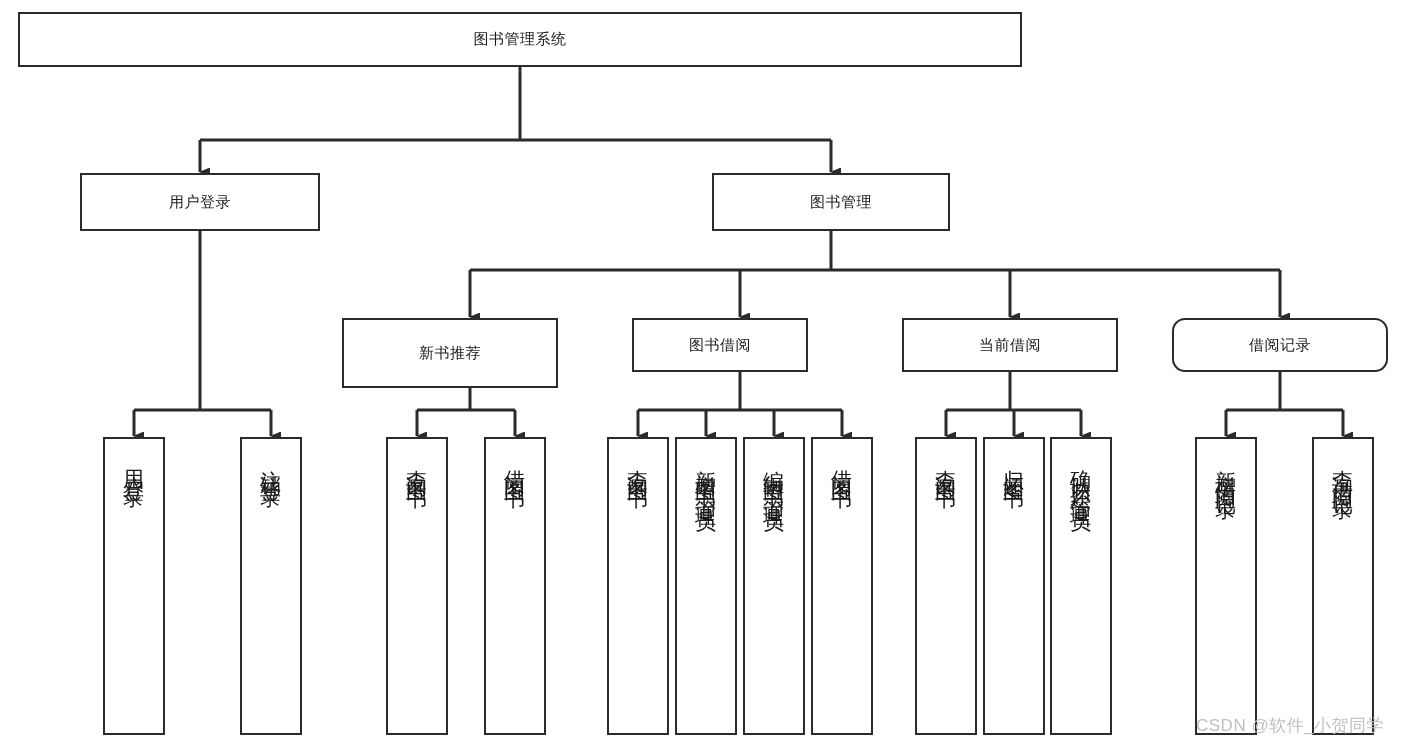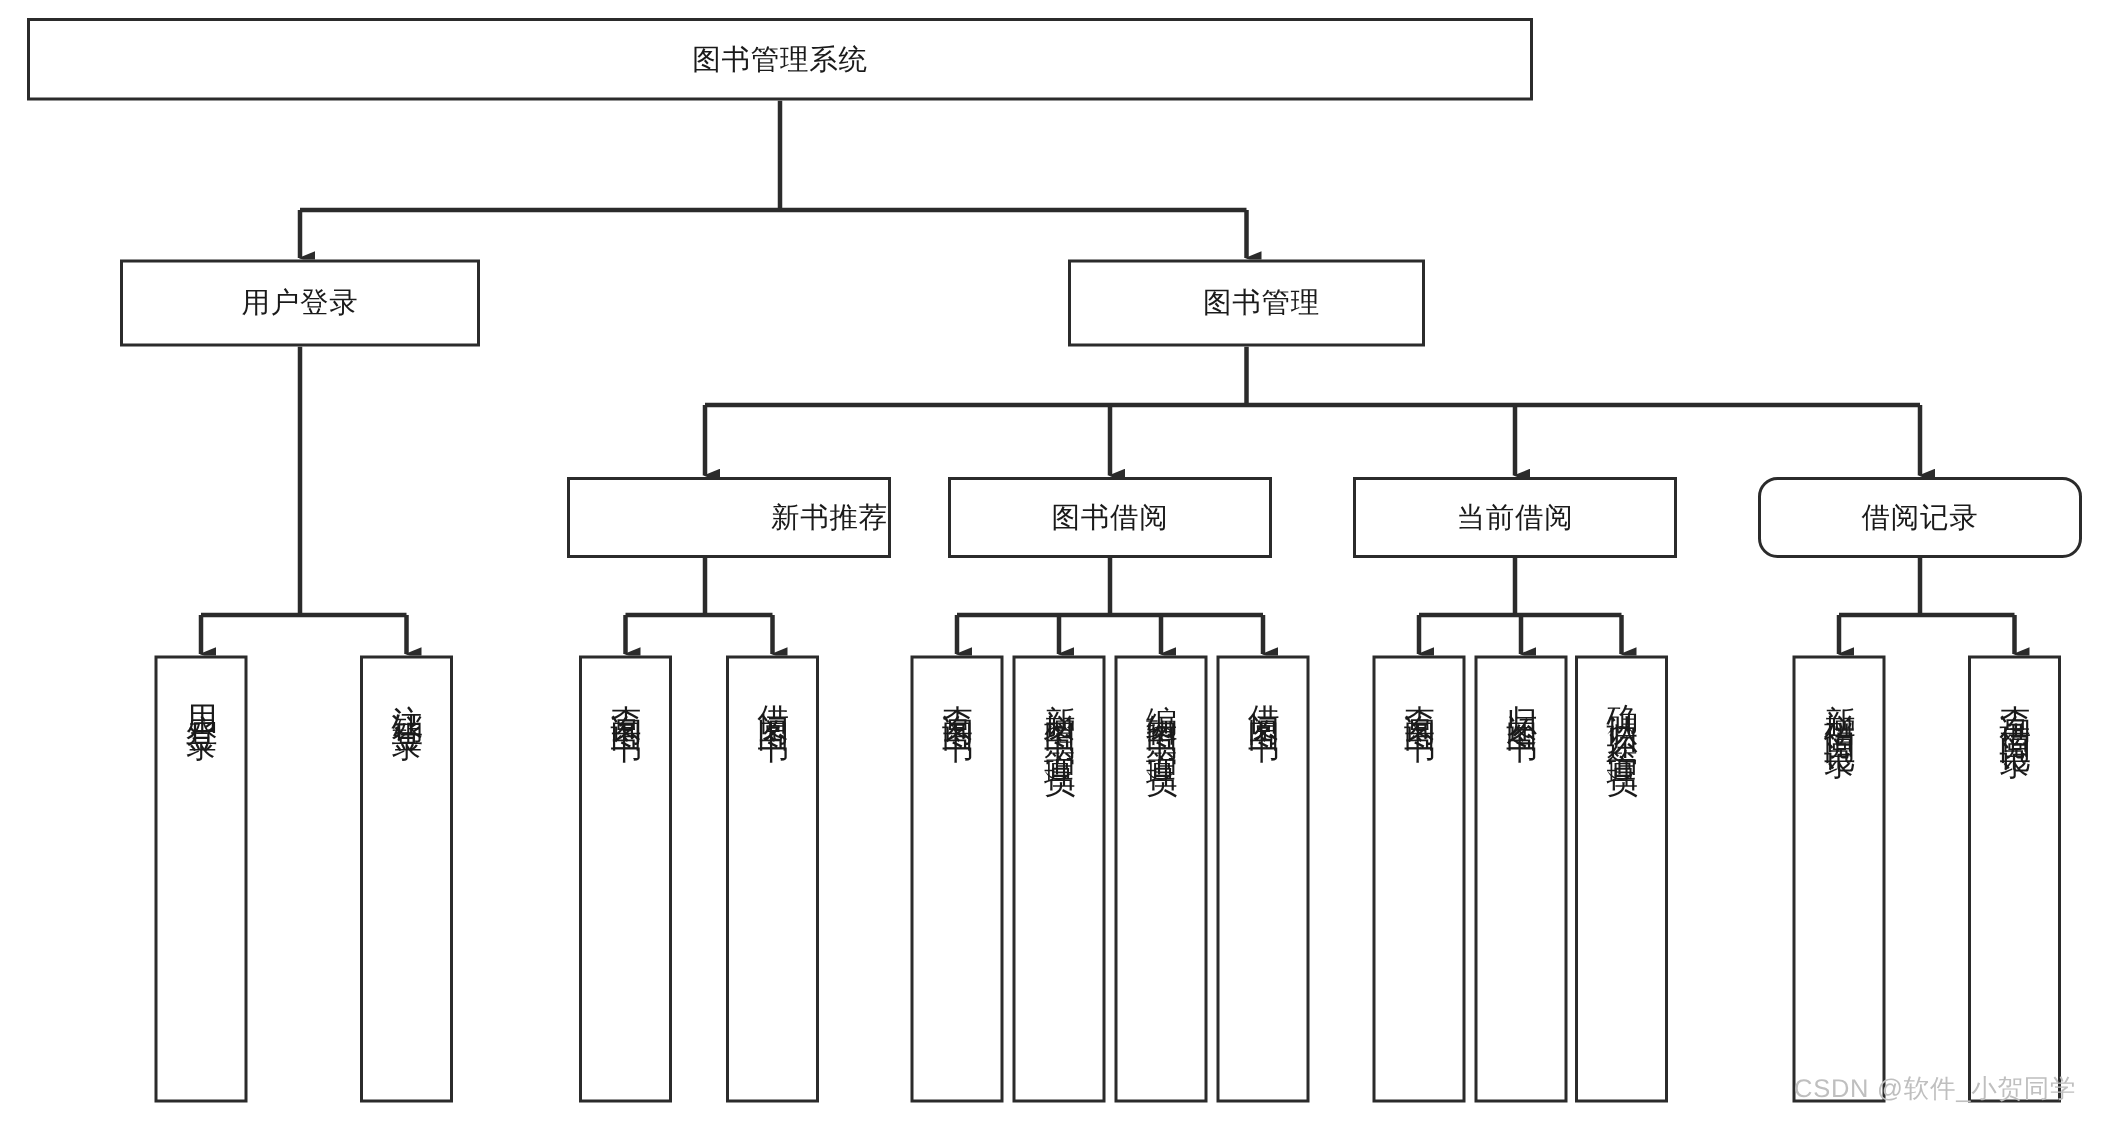--- a/index.html
+++ b/index.html
@@ -29,21 +29,21 @@
     position: absolute;
     box-sizing: border-box;
     background: #ffffff;
     border: 2px solid #2b2b2b;
     display: flex;
     align-items: center;
     justify-content: center;
     color: #1a1a1a;
   }
   .node.horiz {
-    font-size: 19px;
+    font-size: 15px;
     letter-spacing: 0.5px;
   }
   .node.vert {
     font-size: 21px;
     align-items: flex-start;
     padding-top: 14px;
   }
   .node.vert .vtext {
     writing-mode: vertical-rl;
     text-orientation: upright;
@@ -117,30 +117,30 @@
       </div>
       <div class="node vert" style="left: 103px; top: 437px; width: 62px; height: 298px;">
         <span class="vtext">用户登录</span>
       </div>
       <div class="node vert" style="left: 240px; top: 437px; width: 62px; height: 298px;">
         <span class="vtext">注销登录</span>
       </div>
       <div class="node horiz" style="left: 712px; top: 173px; width: 238px; height: 58px; padding-left: 20px;">
         <span>图书管理</span>
       </div>
-      <div class="node horiz" style="left: 378px; top: 318px; width: 216px; height: 54px; justify-content: flex-end;">
+      <div class="node horiz" style="left: 342px; top: 318px; width: 216px; height: 70px;">
         <span>新书推荐</span>
       </div>
       <div class="node vert" style="left: 386px; top: 437px; width: 62px; height: 298px;">
         <span class="vtext">查询图书</span>
       </div>
       <div class="node vert" style="left: 484px; top: 437px; width: 62px; height: 298px;">
         <span class="vtext">借阅图书</span>
       </div>
-      <div class="node horiz" style="left: 632px; top: 318px; width: 216px; height: 54px;">
+      <div class="node horiz" style="left: 632px; top: 318px; width: 176px; height: 54px;">
         <span>图书借阅</span>
       </div>
       <div class="node vert" style="left: 607px; top: 437px; width: 62px; height: 298px;">
         <span class="vtext">查询图书</span>
       </div>
       <div class="node vert" style="left: 675px; top: 437px; width: 62px; height: 298px;">
         <span class="vtext">新增图书（管理员）</span>
       </div>
       <div class="node vert" style="left: 743px; top: 437px; width: 62px; height: 298px;">
         <span class="vtext">编辑图书（管理员）</span>

